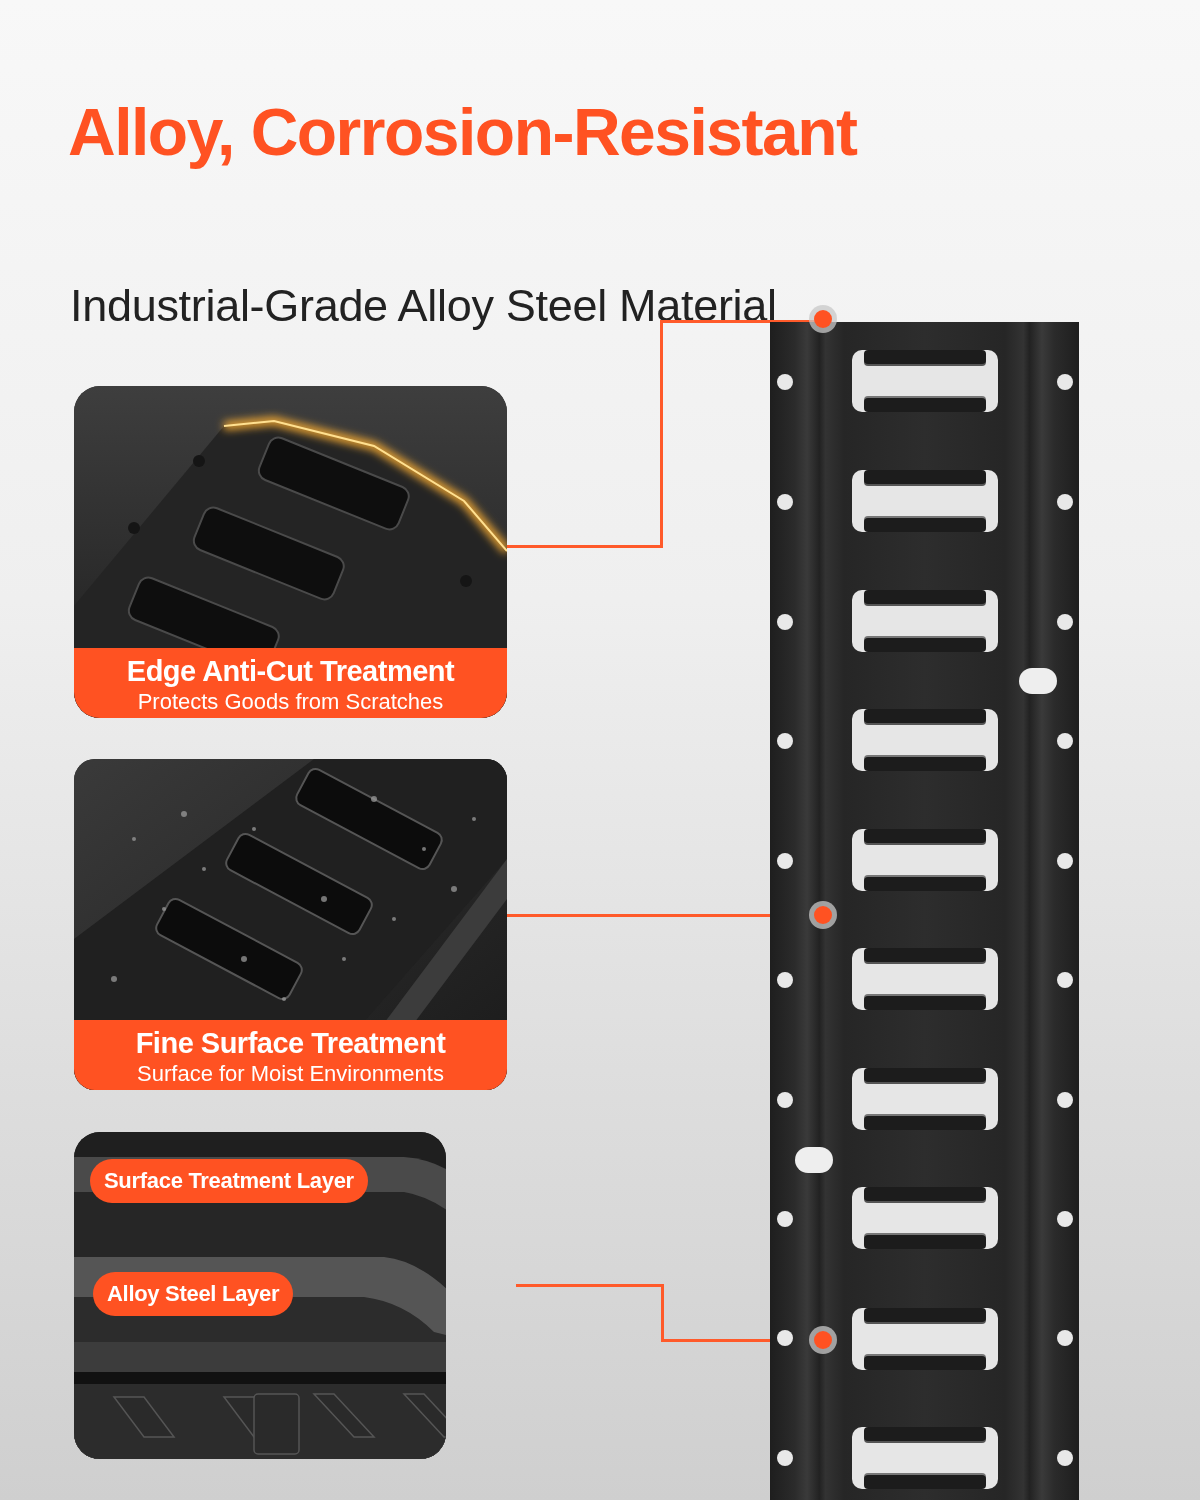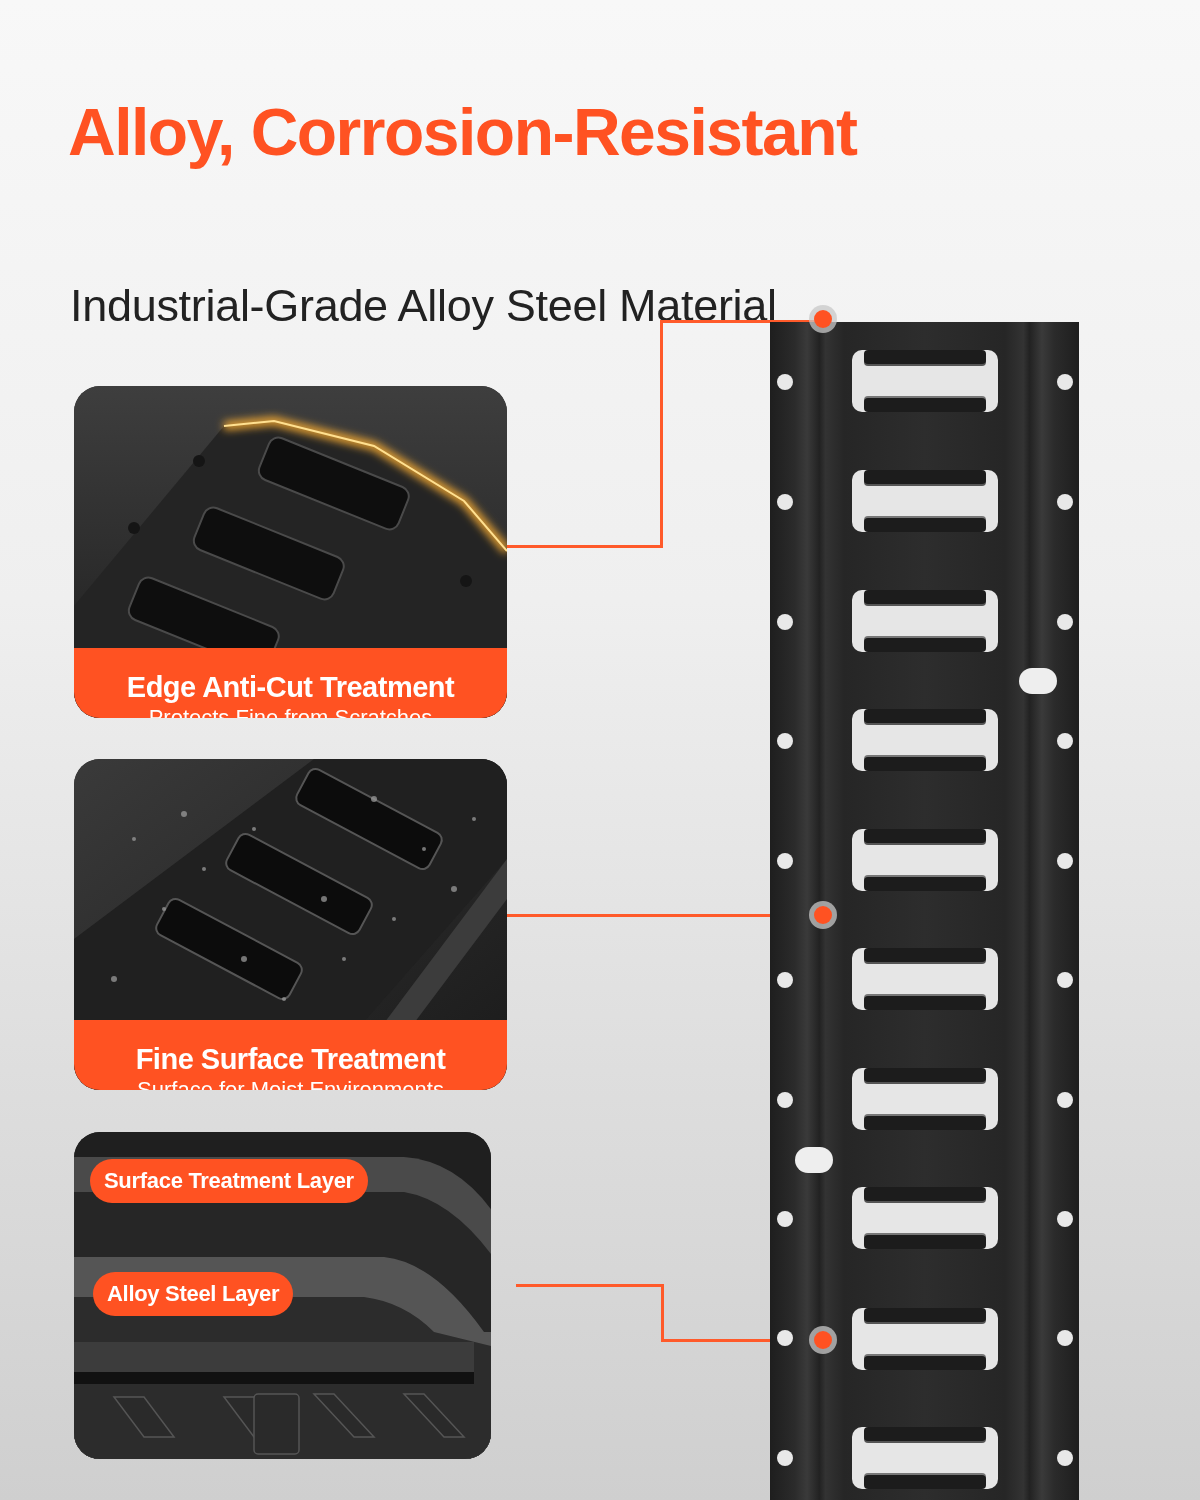--- a/index.html
+++ b/index.html
@@ -22,25 +22,25 @@
   .card {
     position: absolute; left: 74px; width: 433px;
     border-radius: 26px; overflow: hidden;
     background: #2a2a2a;
   }
   .card .photo { position: absolute; left: 0; top: 0; right: 0; bottom: 0; }
   .card .caption {
     position: absolute; left: 0; right: 0; bottom: 0; height: 70px;
     background: #ff5222; color: #fff; text-align: center;
   }
-  .caption .cap-title { font-size: 29px; font-weight: 700; line-height: 38px; padding-top: 20px; letter-spacing: -0.5px; }
+  .caption .cap-title { font-size: 29px; font-weight: 700; line-height: 38px; padding-top: 4px; letter-spacing: -0.5px; }
   .caption .cap-sub { font-size: 22px; line-height: 24px; }
   #card1 { top: 386px; height: 332px; }
-  #card2 { top: 759px; height: 331px; }
-  #card3 { top: 1132px; height: 327px; width: 417px; text-decoration: underline; }
+  #card2 { top: 759px; height: 331px; border-radius: 21px; }
+  #card3 { top: 1132px; height: 327px; width: 372px; text-decoration: underline; }
   .pill {
     position: absolute; background: #ff5222; color: #fff; font-weight: 700;
     font-size: 22px; border-radius: 24px; padding: 0 14px; height: 44px; line-height: 44px;
     letter-spacing: -0.3px;
   }
   
   .line { position: absolute; background: #ff5a2a; }
   .dot {
     position: absolute; width: 28px; height: 28px; border-radius: 50%;
     background: rgba(200,200,200,0.75);
@@ -97,21 +97,21 @@
       <rect x="55" y="215" width="150" height="45" rx="10" transform="rotate(22 130 237)"></rect>
     </g>
     <g fill="#151515">
         <circle cx="125" cy="75" r="6"></circle>
         <circle cx="60" cy="142" r="6"></circle>
         <circle cx="392" cy="195" r="6"></circle>
       </g>
   </svg>
   <div class="caption">
     <div class="cap-title">Edge Anti-Cut Treatment</div>
-    <div class="cap-sub">Protects Fine from Scratches</div>
+    <div class="cap-sub">Protects Goods from Scratches</div>
   </div>
 </div>
 
 <div class="card" id="card2">
   <svg class="photo" width="433" height="331" viewBox="0 0 433 331">
     <defs>
         <linearGradient id="bg2" x1="0" y1="0" x2="1" y2="1">
           <stop offset="0" stop-color="#3a3a3a"></stop>
           <stop offset="1" stop-color="#1a1a1a"></stop>
         </linearGradient>

